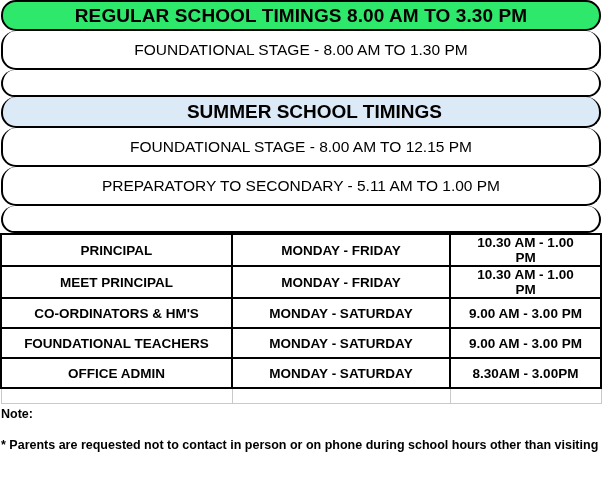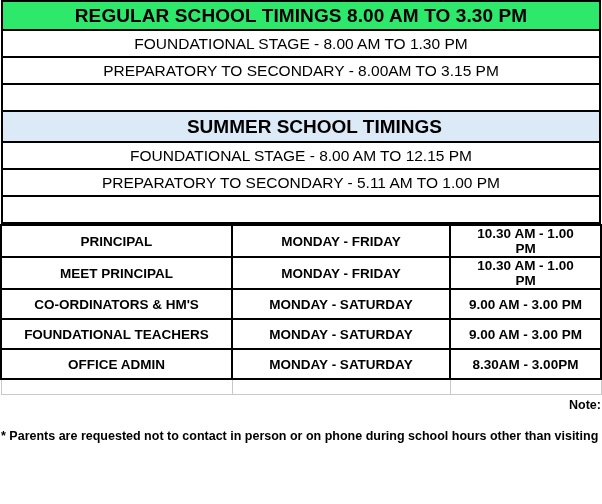--- a/index.html
+++ b/index.html
@@ -25,40 +25,41 @@
     box-sizing: border-box;
     width: 600px;
     margin: 0 auto;
     border-left: 2px solid #000;
     border-right: 2px solid #000;
     border-bottom: 2px solid #000;
     display: flex;
     align-items: center;
     justify-content: center;
     text-align: right;
+    border-radius: 15px;
   }
   .row.first {
     border-top: 2px solid #000;
   }
   .banner-green {
     background: #2EE86B;
     height: 31px;
     font-size: 19px;
     font-weight: bold;
     letter-spacing: 0.1px;
   }
   .banner-blue {
     background: #DCE9F7;
     height: 31px;
     font-size: 19px;
     font-weight: bold;
     padding-left: 27px;
   }
   .detail-row {
-    height: 27px;
+    height: 39px;
     font-size: 15.5px;
     font-weight: normal;
   }
   .spacer-row {
     height: 27px;
   }
 
   
   .vtable {
     width: 600px;
@@ -83,21 +84,21 @@
   .vtable tr.thinrow td {
     height: 15px;
     border: 1px solid #c9c9c9;
     border-top: 2px solid #000;
   }
 
   
   .notes {
     width: 600px;
     margin: 0 auto;
-    text-align: right;
+    text-align: left;
     box-sizing: border-box;
   }
   .note-title {
     font-size: 12.5px;
     font-weight: bold;
     padding-top: 2px;
     line-height: 16px;
   }
   .note-spacer {
     height: 14px;
@@ -111,21 +112,20 @@
 </style>
 </head>
 <body>
 
 <div class="sheet">
 
   <div class="row first banner-green">REGULAR  SCHOOL TIMINGS 8.00 AM TO 3.30 PM</div>
 
   <div class="row detail-row">FOUNDATIONAL  STAGE  - 8.00 AM TO 1.30 PM</div>
 
-  <div class="row detail-row">PREPARATORY TO  SECONDARY - 8.00AM TO 3.15 PM</div>
 
   <div class="row spacer-row"></div>
 
   <div class="row banner-blue">SUMMER SCHOOL TIMINGS</div>
 
   <div class="row detail-row">FOUNDATIONAL STAGE  - 8.00 AM TO 12.15 PM</div>
 
   <div class="row detail-row">PREPARATORY TO  SECONDARY - 5.11 AM TO 1.00 PM</div>
 
   <div class="row spacer-row"></div>

